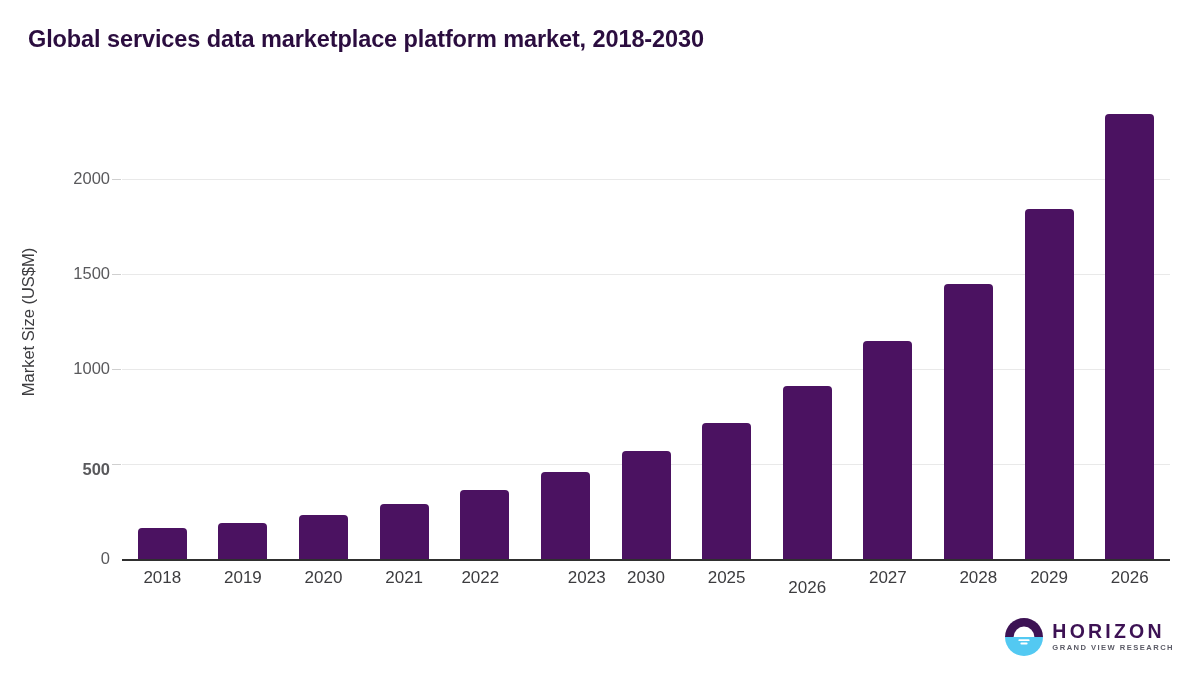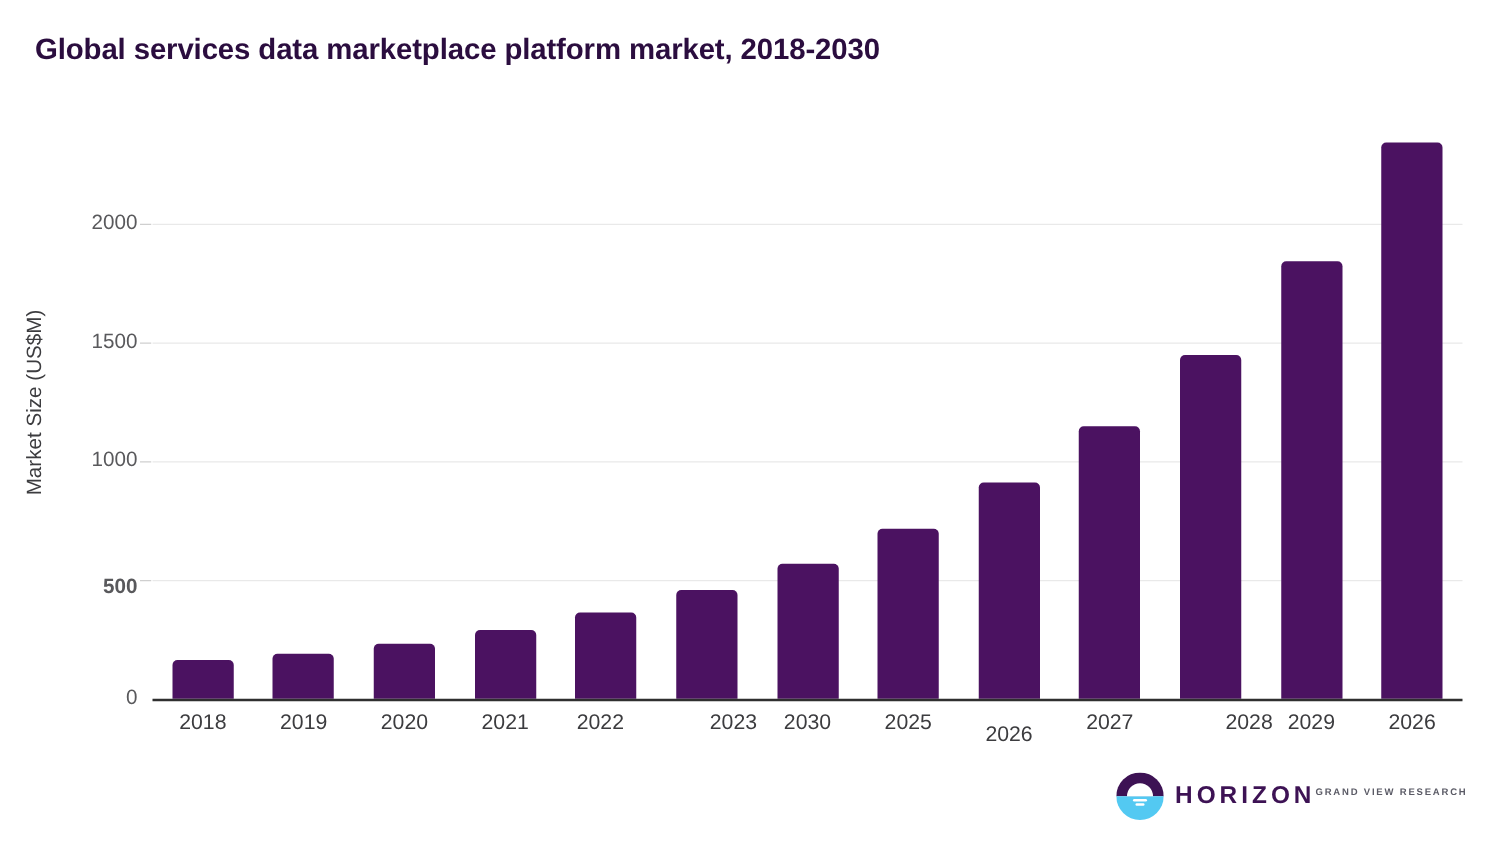--- a/index.html
+++ b/index.html
@@ -133,21 +133,21 @@
     align-items: center;
     gap: 9px;
   }
   #logo-mark {
     width: 38px;
     height: 38px;
     flex: 0 0 38px;
   }
   #logo-text {
     display: flex;
-    flex-direction: row;
+    flex-direction: column;
     justify-content: space-between;
     line-height: 1;
   }
   #logo-wordmark {
     font-size: 19.5px;
     font-weight: bold;
     letter-spacing: 3.2px;
     color: #3d1254;
   }
   #logo-tagline {
@@ -213,21 +213,21 @@
       <div class="x-tick-label" style="left: 0px; width: 80.6154px;">2018</div>
       <div class="x-tick-label" style="left: 80.6154px; width: 80.6154px;">2019</div>
       <div class="x-tick-label" style="left: 161.231px; width: 80.6154px;">2020</div>
       <div class="x-tick-label" style="left: 241.846px; width: 80.6154px;">2021</div>
       <div class="x-tick-label" style="left: 318px; width: 80.6154px;">2022</div>
       <div class="x-tick-label" style="left: 403.077px; width: 80.6154px; text-align: right;">2023</div>
       <div class="x-tick-label" style="left: 483.692px; width: 80.6154px;">2030</div>
       <div class="x-tick-label" style="left: 564.308px; width: 80.6154px;">2025</div>
       <div class="x-tick-label" style="left: 644.923px; width: 80.6154px; margin-top: 10px;">2026</div>
       <div class="x-tick-label" style="left: 725.538px; width: 80.6154px;">2027</div>
-      <div class="x-tick-label" style="left: 837px; width: 80.6154px;">2028</div>
+      <div class="x-tick-label" style="left: 816px; width: 80.6154px;">2028</div>
       <div class="x-tick-label" style="left: 886.769px; width: 80.6154px;">2029</div>
       <div class="x-tick-label" style="left: 967.385px; width: 80.6154px;">2026</div>
     </div>
 
 
   <div id="logo">
     <svg id="logo-mark" viewBox="0 0 38 38">
       <defs>
         <clipPath id="circClip">
             <circle cx="19" cy="19" r="19"></circle>

